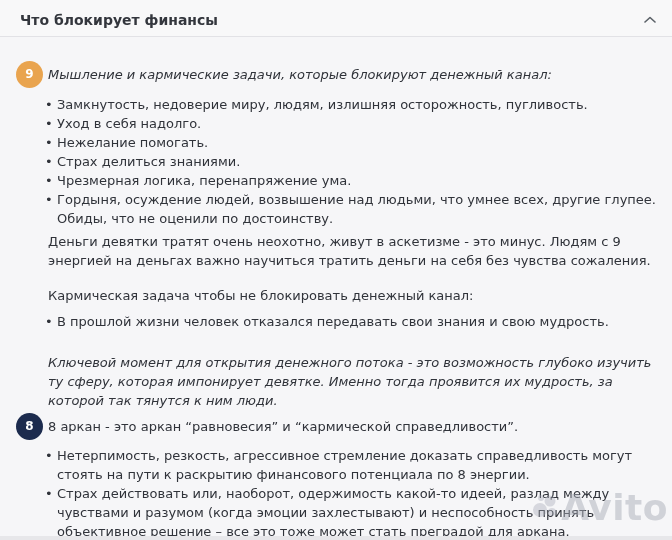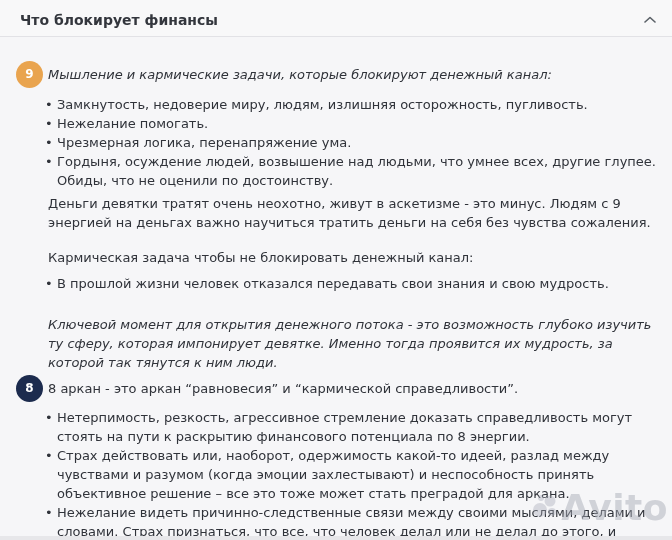--- a/index.html
+++ b/index.html
@@ -63,21 +63,23 @@
   <div class="content">
 
     <div>
       <div class="marker-row">
         <div class="badge badge-9">9</div>
         <div class="lead-italic">Мышление и кармические задачи, которые блокируют денежный канал:</div>
       </div>
 
       <ul class="list-1">
         <li>Замкнутость, недоверие миру, людям, излишняя осторожность, пугливость.</li>
+        <li>Уход в себя надолго.</li>
         <li>Нежелание помогать.</li>
+        <li>Страх делиться знаниями.</li>
         <li>Чрезмерная логика, перенапряжение ума.</li>
         <li>Гордыня, осуждение людей, возвышение над людьми, что умнее всех, другие глупее. Обиды, что не оценили по достоинству.</li>
       </ul>
 
       <p class="para">Деньги девятки тратят очень неохотно, живут в аскетизме - это минус. Людям с 9 энергией на деньгах важно научиться тратить деньги на себя без чувства сожаления.</p>
 
       <p class="subheading">Кармическая задача чтобы не блокировать денежный канал:</p>
 
       <ul class="list-2">
         <li>В прошлой жизни человек отказался передавать свои знания и свою мудрость.</li>

